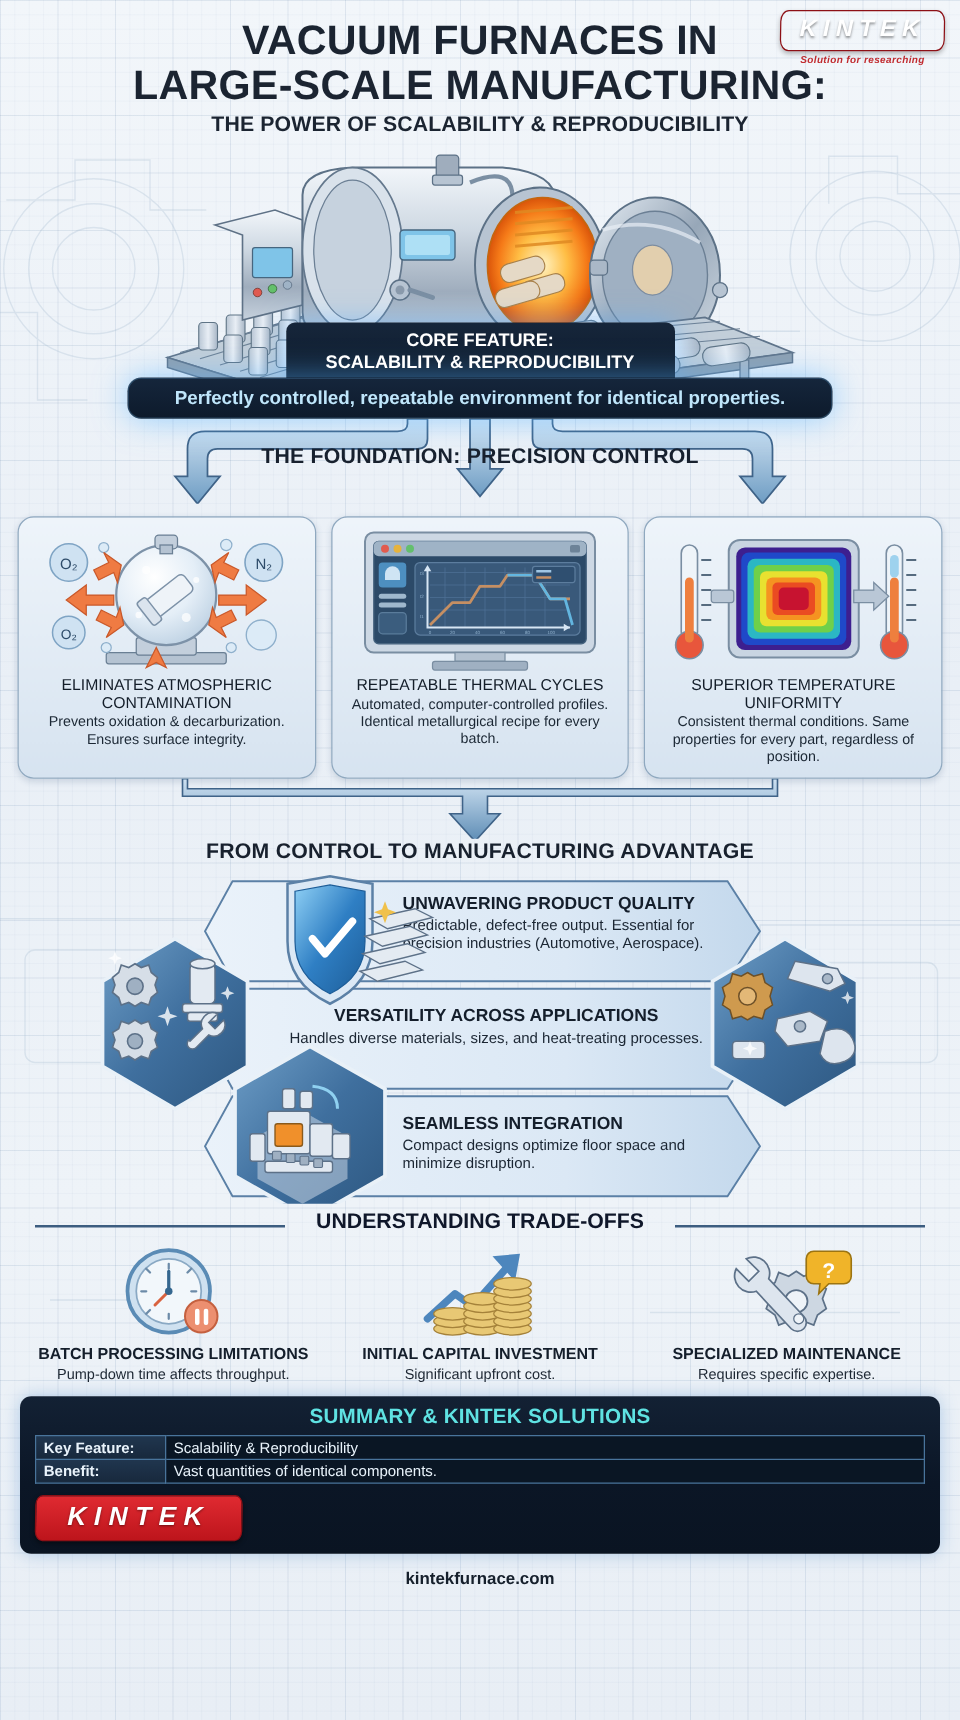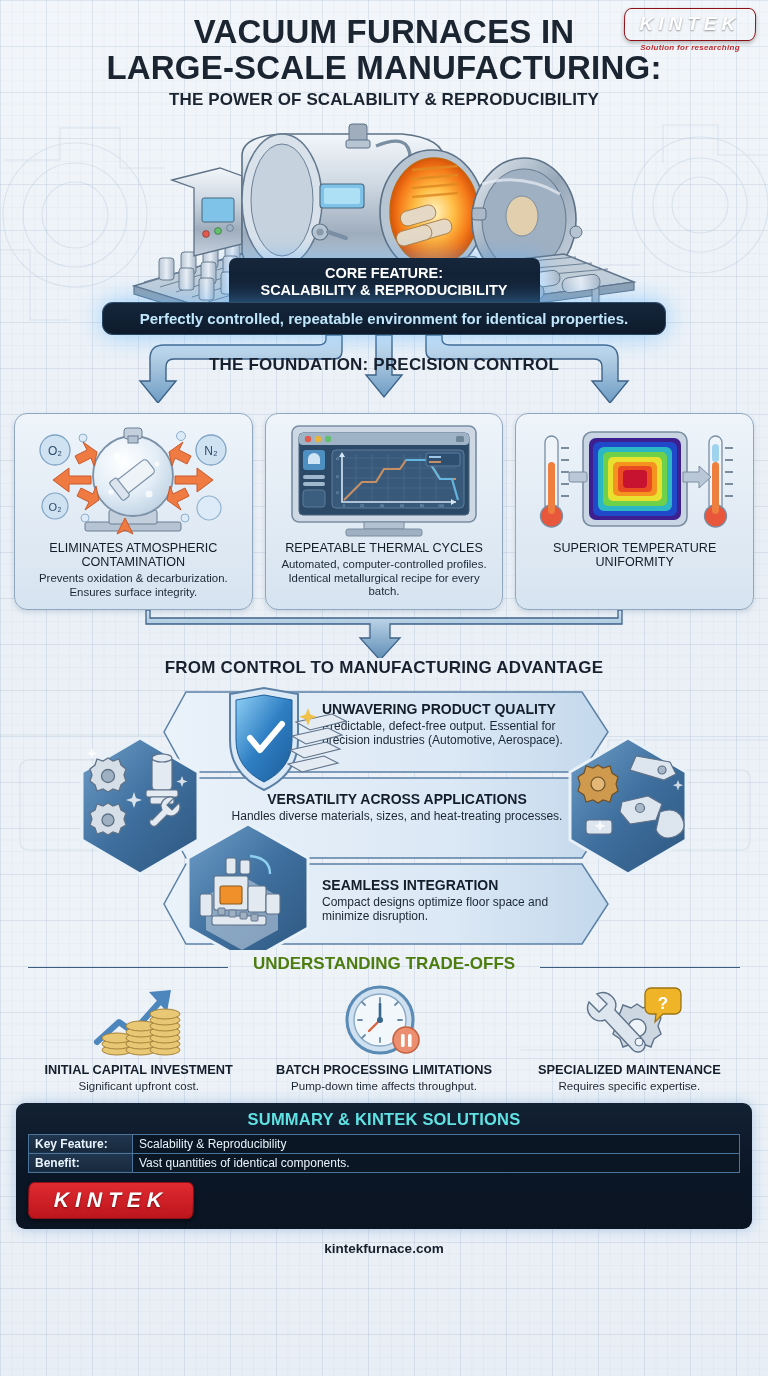--- a/index.html
+++ b/index.html
@@ -134,21 +134,21 @@
 
   
   .trade-head { position:relative; margin-top:4px; height:26px; }
   .trade-head .line {
     position:absolute; top:13px; height:1.6px; background:#3c5d80;
   }
   .trade-head .line.l { left:28px; width:200px; }
   .trade-head .line.r { right:28px; width:200px; }
   .trade-head .txt {
     position:absolute; left:0; right:0; text-align:center;
-    font-size:17px; font-weight:bold; color:#4d7c0f;
+    font-size:17px; font-weight:bold; color:#0f172a;
   }
   .trades { display:flex; padding:4px 16px 0; }
   .trade { flex:1; text-align:center; padding:0 6px; }
   .trade-art { height:74px; display:flex; align-items:flex-end; justify-content:center; }
   .trade-h { font-size:12.8px; font-weight:bold; line-height:1.12; margin-top:5px; color:#141e2b;}
   .trade-p { font-size:11.6px; line-height:1.2; margin-top:2px; color:#1d2733;}
 
   
   .summary {
     margin:10px 16px 0;
@@ -548,20 +548,21 @@
                 <path d="M198 62 h8"></path>
                 <path d="M198 74 h8"></path>
             </g>
           </g>
 
           <rect x="42" y="50" width="18" height="10" rx="2" fill="#b9c7d6" stroke="#7a8ea2"></rect>
           <path d="M156 50 h16 v-6 l12 11 l-12 11 v-6 h-16 Z" fill="#b9c7d6" stroke="#7a8ea2"></path>
         </svg>
       </div>
       <div class="card-h">SUPERIOR TEMPERATURE UNIFORMITY</div>
+      <div class="card-p">Consistent thermal conditions. Same properties for every part, regardless of position.</div>
     </div>
   </div>
 
   <div class="merge">
     <svg width="768" height="48" viewBox="0 0 768 48">
       <defs>
         <linearGradient id="mg" x1="0" y1="0" x2="0" y2="1">
           <stop offset="0" stop-color="#cfe2f2"></stop>
             <stop offset="1" stop-color="#5d8cb5"></stop>
         </linearGradient>
@@ -706,20 +707,48 @@
     </svg>
   </div>
 
   <div class="trade-head">
     <div class="line l"></div>
     <div class="txt">UNDERSTANDING TRADE-OFFS</div>
     <div class="line r"></div>
   </div>
 
   <div class="trades">
+    <div class="trade">
+      <div class="trade-art">
+        <svg width="96" height="74" viewBox="0 0 96 74">
+          <circle cx="44" cy="36" r="33" fill="#cfe1f0" stroke="#5a8bb5" stroke-width="3"></circle>
+          <circle cx="44" cy="36" r="26" fill="#f2f7fb" stroke="#8aa9c4" stroke-width="1.4"></circle>
+          <g stroke="#6c8ba8" stroke-width="1.8" stroke-linecap="round">
+            <path d="M44 14 v4"></path>
+              <path d="M44 54 v4"></path>
+              <path d="M22 36 h4"></path>
+              <path d="M62 36 h4"></path>
+            <path d="M59 21 l3 -3"></path>
+              <path d="M29 51 l-3 3"></path>
+              <path d="M59 51 l3 3"></path>
+              <path d="M29 21 l-3 -3"></path>
+          </g>
+          <path d="M44 36 L44 20" stroke="#3d6party"></path>
+          <path d="M44 36 L44 20" stroke="#35678f" stroke-width="2.6" stroke-linecap="round"></path>
+          <path d="M44 36 L33 47" stroke="#d9623f" stroke-width="2.4" stroke-linecap="round"></path>
+          <circle cx="44" cy="36" r="3" fill="#35678f"></circle>
+          <circle cx="70" cy="56" r="13" fill="#ec8f70" stroke="#c4603f" stroke-width="1.6"></circle>
+          <rect x="65" y="50" width="3.6" height="13" rx="1.6" fill="#fff"></rect>
+          <rect x="72" y="50" width="3.6" height="13" rx="1.6" fill="#fff"></rect>
+        </svg>
+      </div>
+      <div class="trade-h">BATCH PROCESSING LIMITATIONS</div>
+      <div class="trade-p">Pump-down time affects throughput.</div>
+    </div>
+
     <div class="trade">
       <div class="trade-art">
         <svg width="120" height="74" viewBox="0 0 120 74">
           <path d="M18 58 L40 38 L54 48 L86 12" fill="none" stroke="#4d86bd" stroke-width="6" stroke-linecap="round" stroke-linejoin="round"></path>
           <path d="M70 8 l22 -2 l-4 22 Z" fill="#4d86bd"></path>
           <g stroke="#a5823a" stroke-width="1">
             <g fill="#e8c874">
               <ellipse cx="38" cy="66" rx="15" ry="5"></ellipse>
                 <ellipse cx="38" cy="60" rx="15" ry="5"></ellipse>
               <ellipse cx="38" cy="54" rx="15" ry="5"></ellipse>
@@ -738,48 +767,20 @@
             </g>
           </g>
         </svg>
       </div>
       <div class="trade-h">INITIAL CAPITAL INVESTMENT</div>
       <div class="trade-p">Significant upfront cost.</div>
     </div>
 
     <div class="trade">
       <div class="trade-art">
-        <svg width="96" height="74" viewBox="0 0 96 74">
-          <circle cx="44" cy="36" r="33" fill="#cfe1f0" stroke="#5a8bb5" stroke-width="3"></circle>
-          <circle cx="44" cy="36" r="26" fill="#f2f7fb" stroke="#8aa9c4" stroke-width="1.4"></circle>
-          <g stroke="#6c8ba8" stroke-width="1.8" stroke-linecap="round">
-            <path d="M44 14 v4"></path>
-              <path d="M44 54 v4"></path>
-              <path d="M22 36 h4"></path>
-              <path d="M62 36 h4"></path>
-            <path d="M59 21 l3 -3"></path>
-              <path d="M29 51 l-3 3"></path>
-              <path d="M59 51 l3 3"></path>
-              <path d="M29 21 l-3 -3"></path>
-          </g>
-          <path d="M44 36 L44 20" stroke="#3d6party"></path>
-          <path d="M44 36 L44 20" stroke="#35678f" stroke-width="2.6" stroke-linecap="round"></path>
-          <path d="M44 36 L33 47" stroke="#d9623f" stroke-width="2.4" stroke-linecap="round"></path>
-          <circle cx="44" cy="36" r="3" fill="#35678f"></circle>
-          <circle cx="70" cy="56" r="13" fill="#ec8f70" stroke="#c4603f" stroke-width="1.6"></circle>
-          <rect x="65" y="50" width="3.6" height="13" rx="1.6" fill="#fff"></rect>
-          <rect x="72" y="50" width="3.6" height="13" rx="1.6" fill="#fff"></rect>
-        </svg>
-      </div>
-      <div class="trade-h">BATCH PROCESSING LIMITATIONS</div>
-      <div class="trade-p">Pump-down time affects throughput.</div>
-    </div>
-
-    <div class="trade">
-      <div class="trade-art">
         <svg width="108" height="74" viewBox="0 0 108 74">
           <g fill="#cdd7e2" stroke="#5d7188" stroke-width="1.4">
             <g transform="translate(62,44)">
               <path d="M0 -24 l6 4 l8 -3 l3 8 l7 5 l-3 8 l3 8 l-7 5 l-3 8 l-8 -3 l-6 4 l-6 -4 l-8 3 l-3 -8 l-7 -5 l3 -8 l-3 -8 l7 -5 l3 -8 l8 3 Z"></path>
               <circle cx="0" cy="0" r="9" fill="#eef3f8"></circle>
             </g>
           </g>
           <g fill="#dde5ee" stroke="#5d7188" stroke-width="1.4">
             <path d="M22 10 a13 13 0 0 1 18 16 l28 30 a7 7 0 0 1 -10 10 l-28 -30 a13 13 0 0 1 -16 -18 l10 10 l8 -8 Z"></path>
           </g>

